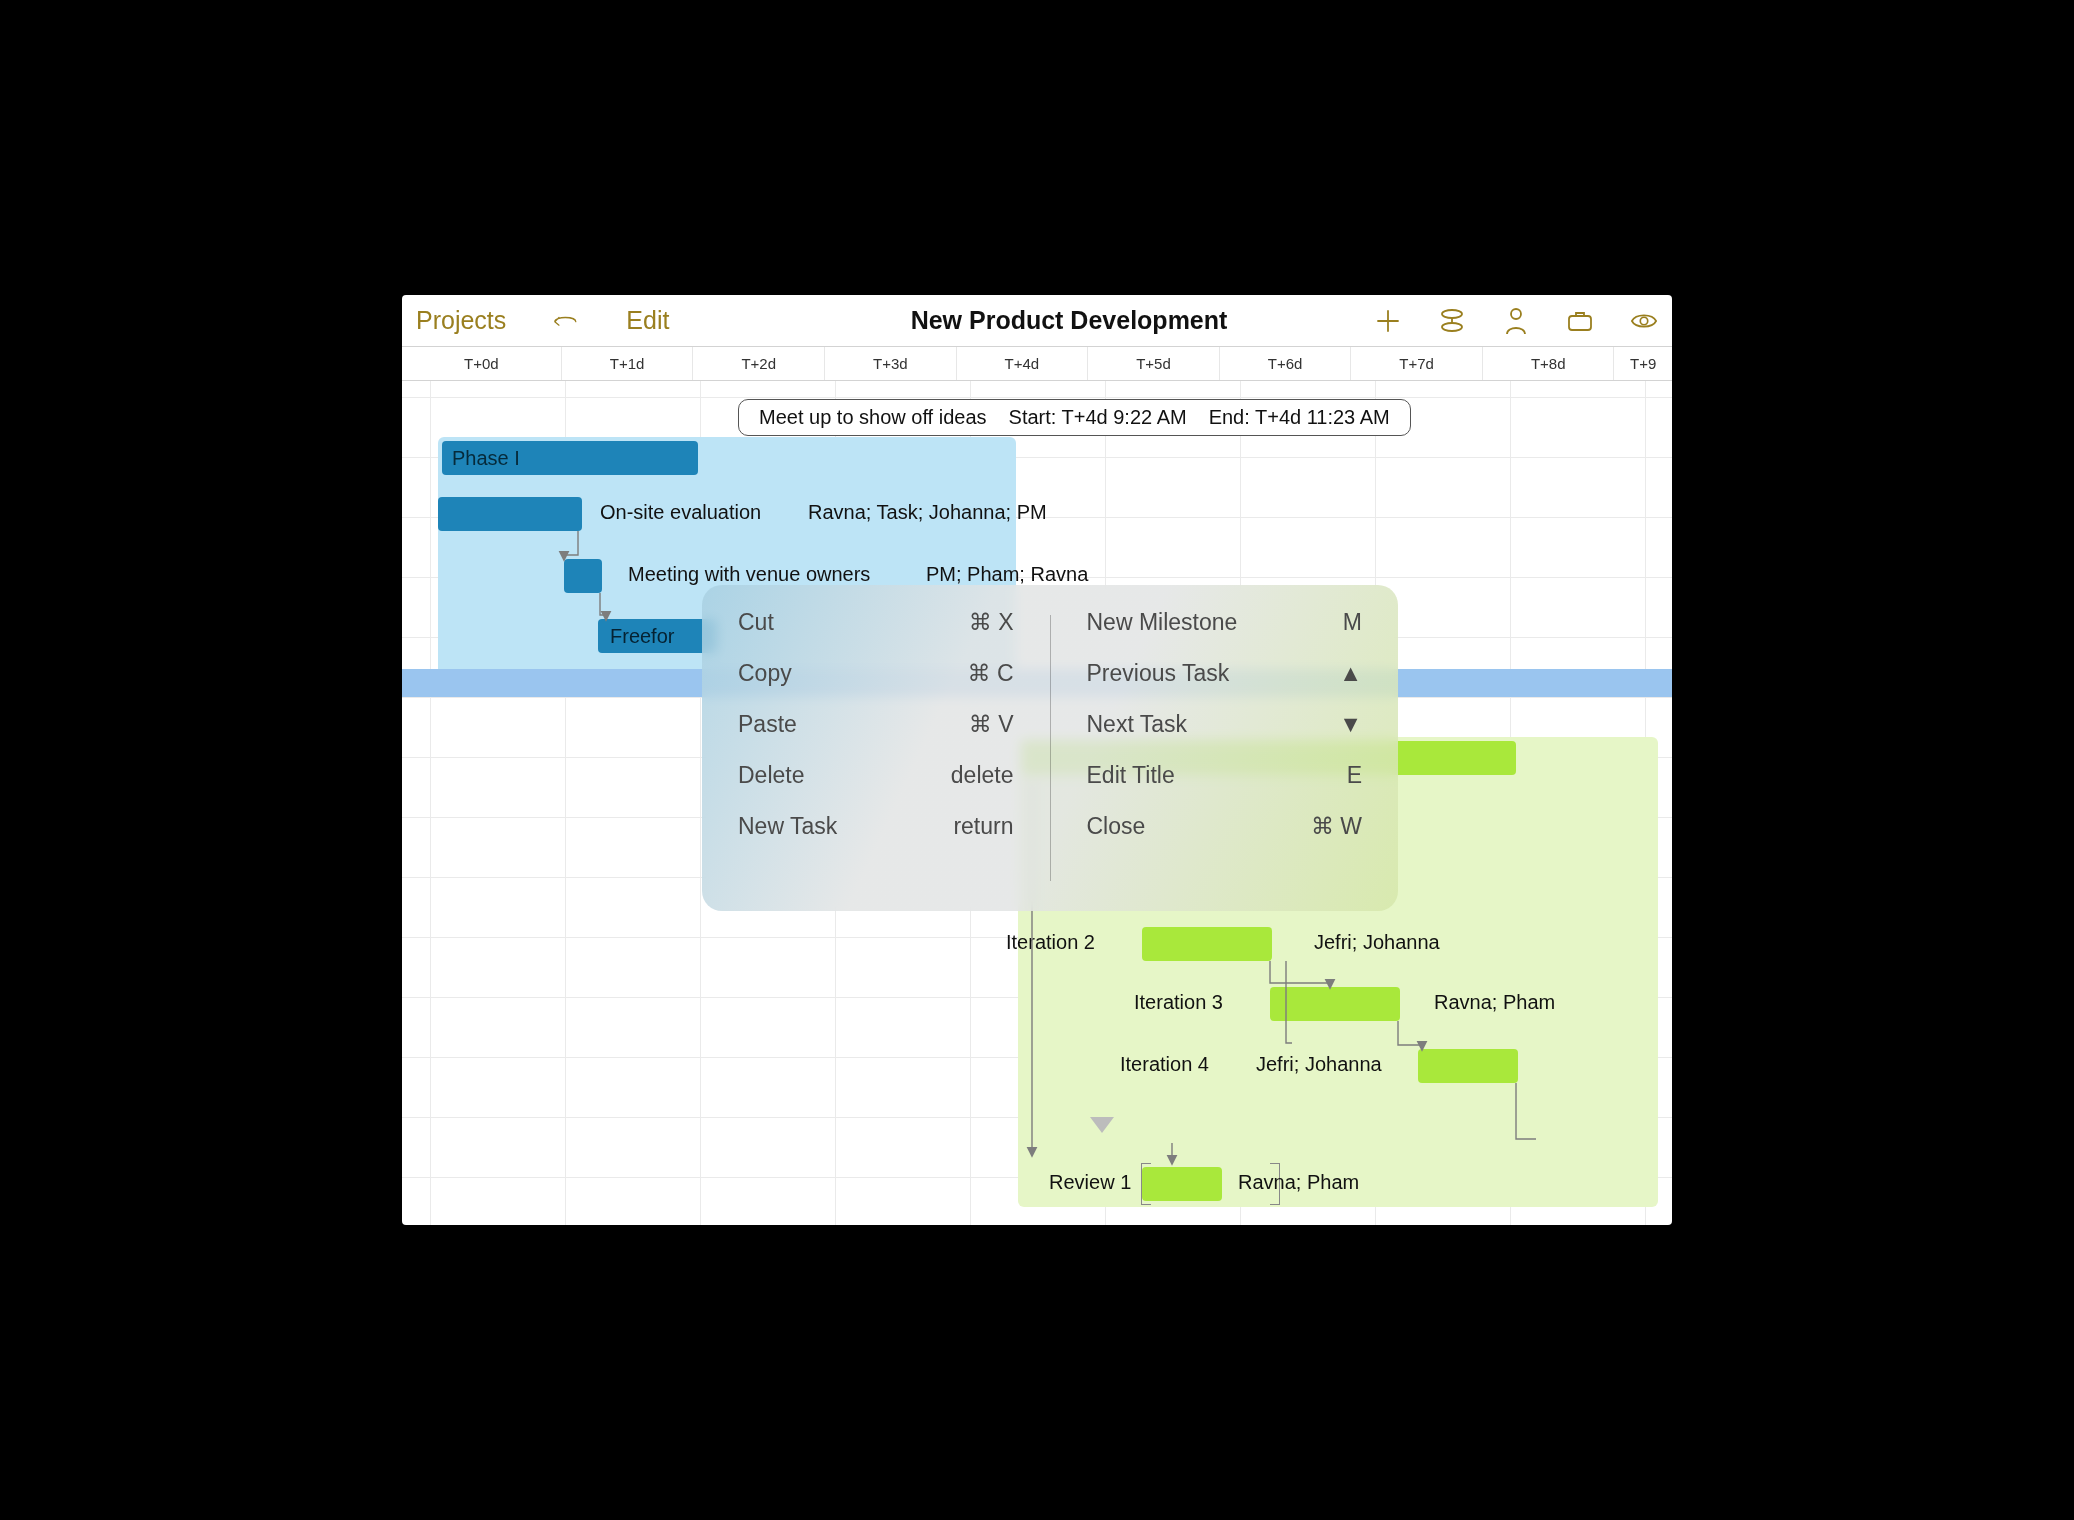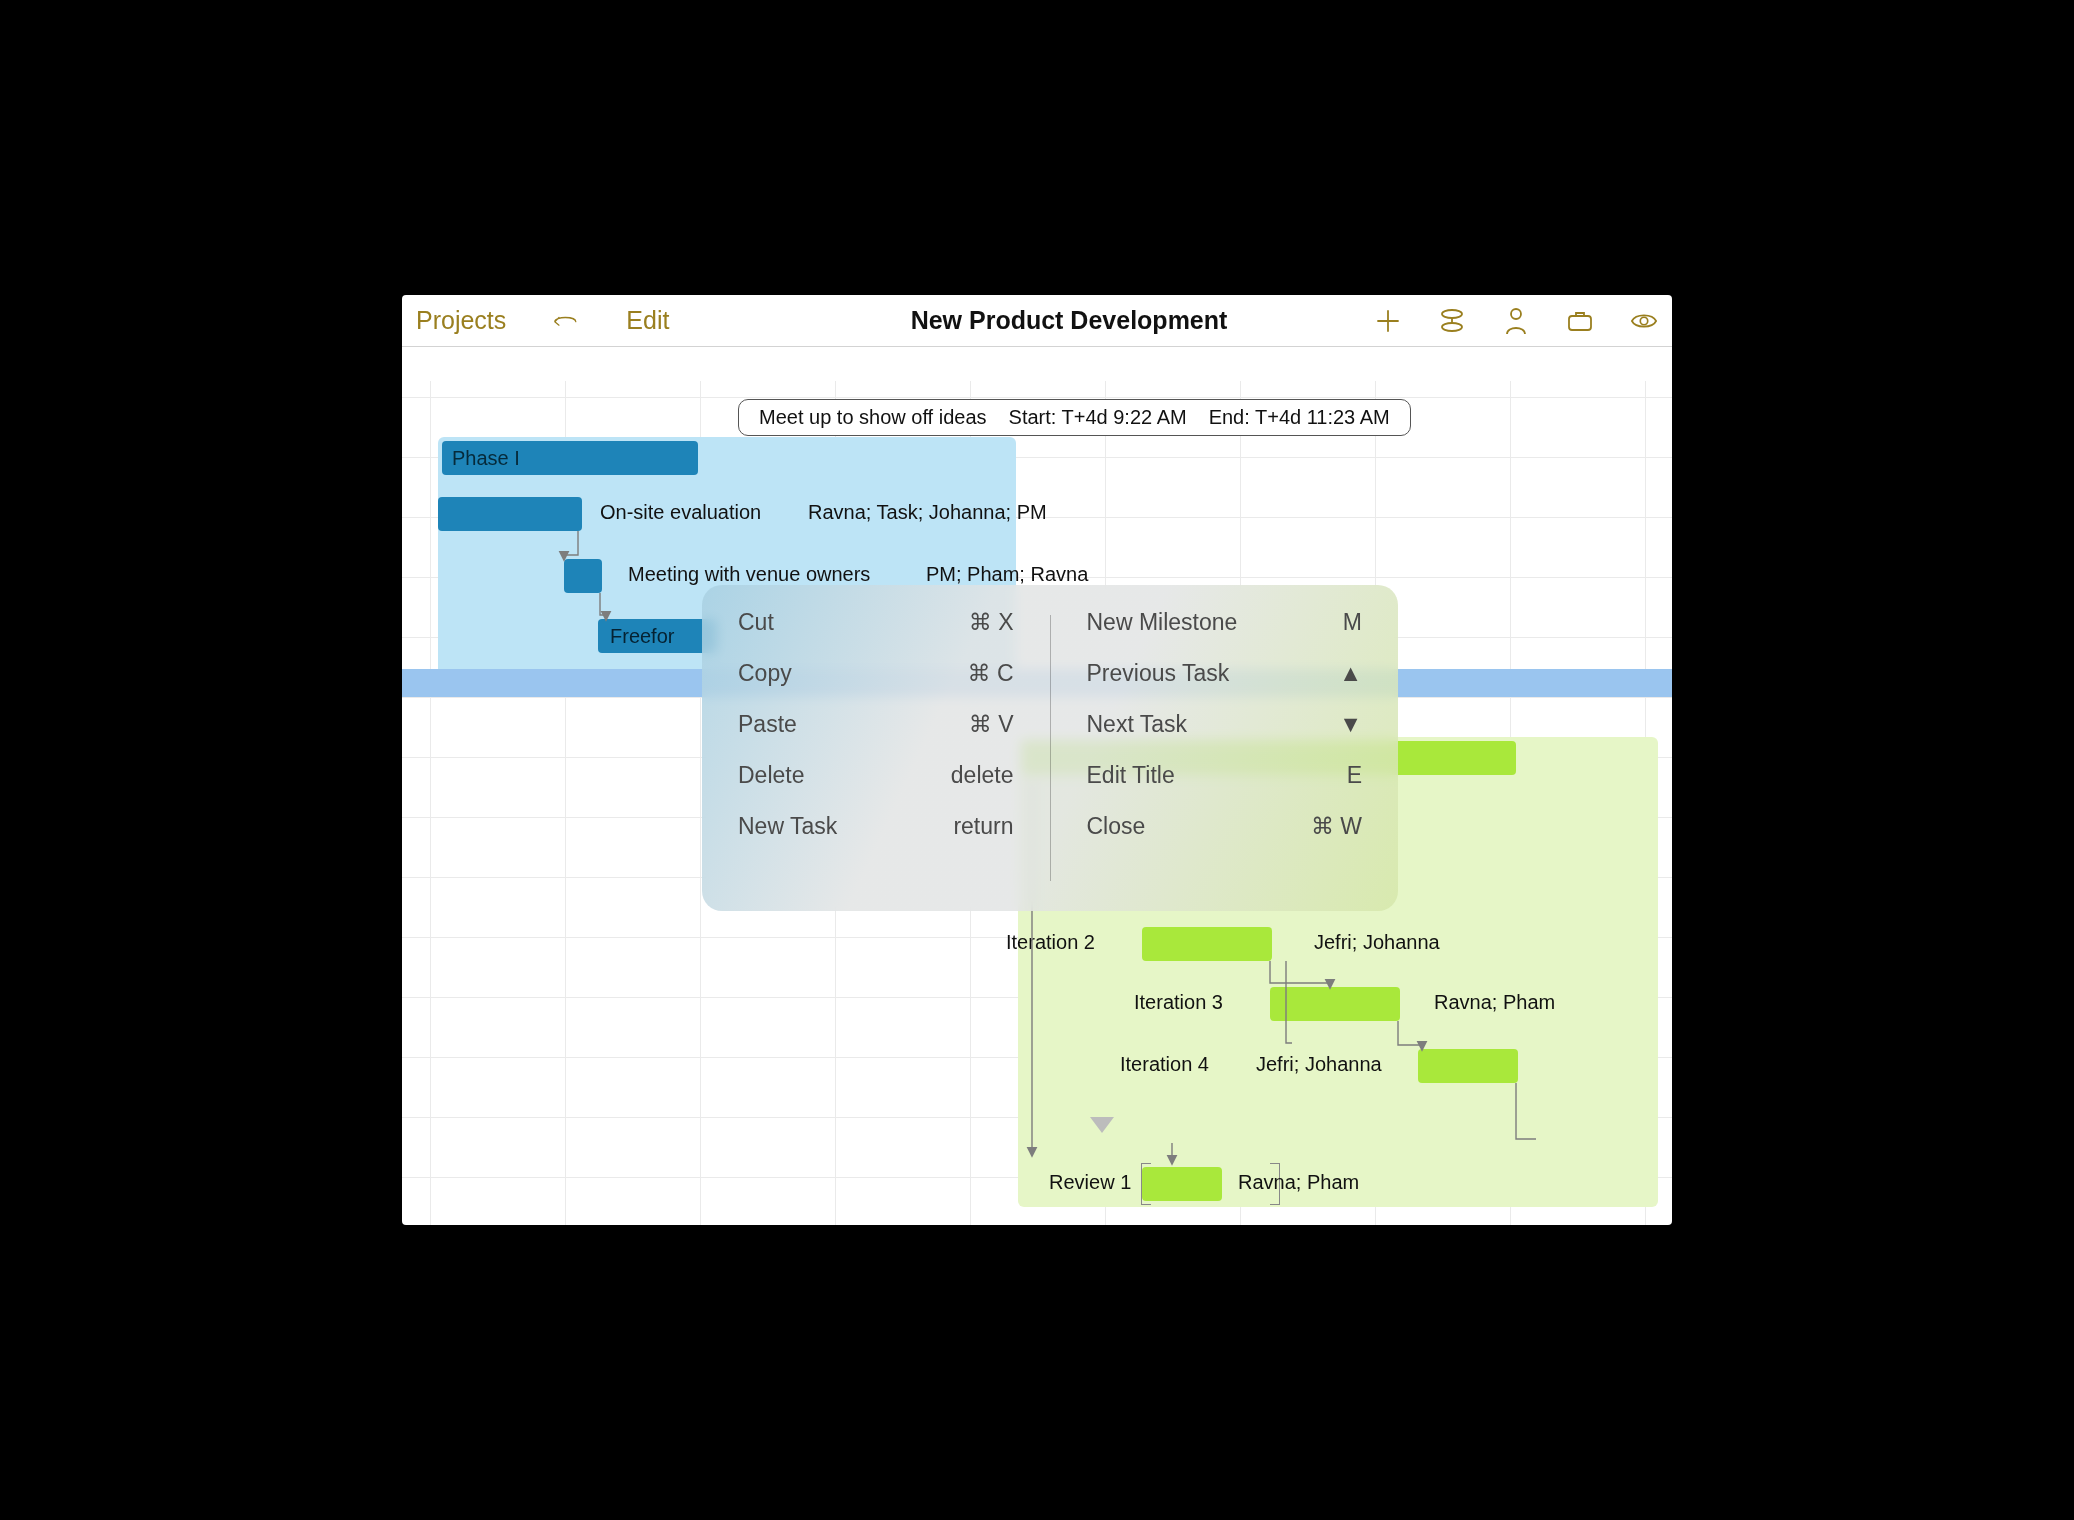--- a/index.html
+++ b/index.html
@@ -236,20 +236,32 @@
         </span>
       <span class="tb-icon">
           <svg width="30" height="20" viewBox="0 0 30 20">
             <path d="M2 10c4-8 22-8 26 0c-4 8-22 8-26 0z"></path>
             <circle cx="15" cy="10" r="4"></circle>
           </svg>
         </span>
     </div>
   </div>
 
+  <div class="timeline-header" id="tl-header">
+      <div class="day-col" style="width: 163px;">T+0d</div>
+      <div class="day-col" style="width: 135px;">T+1d</div>
+      <div class="day-col" style="width: 135px;">T+2d</div>
+      <div class="day-col" style="width: 135px;">T+3d</div>
+      <div class="day-col" style="width: 135px;">T+4d</div>
+      <div class="day-col" style="width: 135px;">T+5d</div>
+      <div class="day-col" style="width: 135px;">T+6d</div>
+      <div class="day-col" style="width: 135px;">T+7d</div>
+      <div class="day-col" style="width: 135px;">T+8d</div>
+      <div class="day-col" style="width: 60px;">T+9</div>
+    </div>
 
   <div class="chart">
     <div class="rows-bg" id="grid-bg">
         <div class="row-line" style="top: 16px;"></div>
         <div class="row-line" style="top: 76px;"></div>
         <div class="row-line" style="top: 136px;"></div>
         <div class="row-line" style="top: 196px;"></div>
         <div class="row-line" style="top: 256px;"></div>
         <div class="row-line" style="top: 316px;"></div>
         <div class="row-line" style="top: 376px;"></div>

